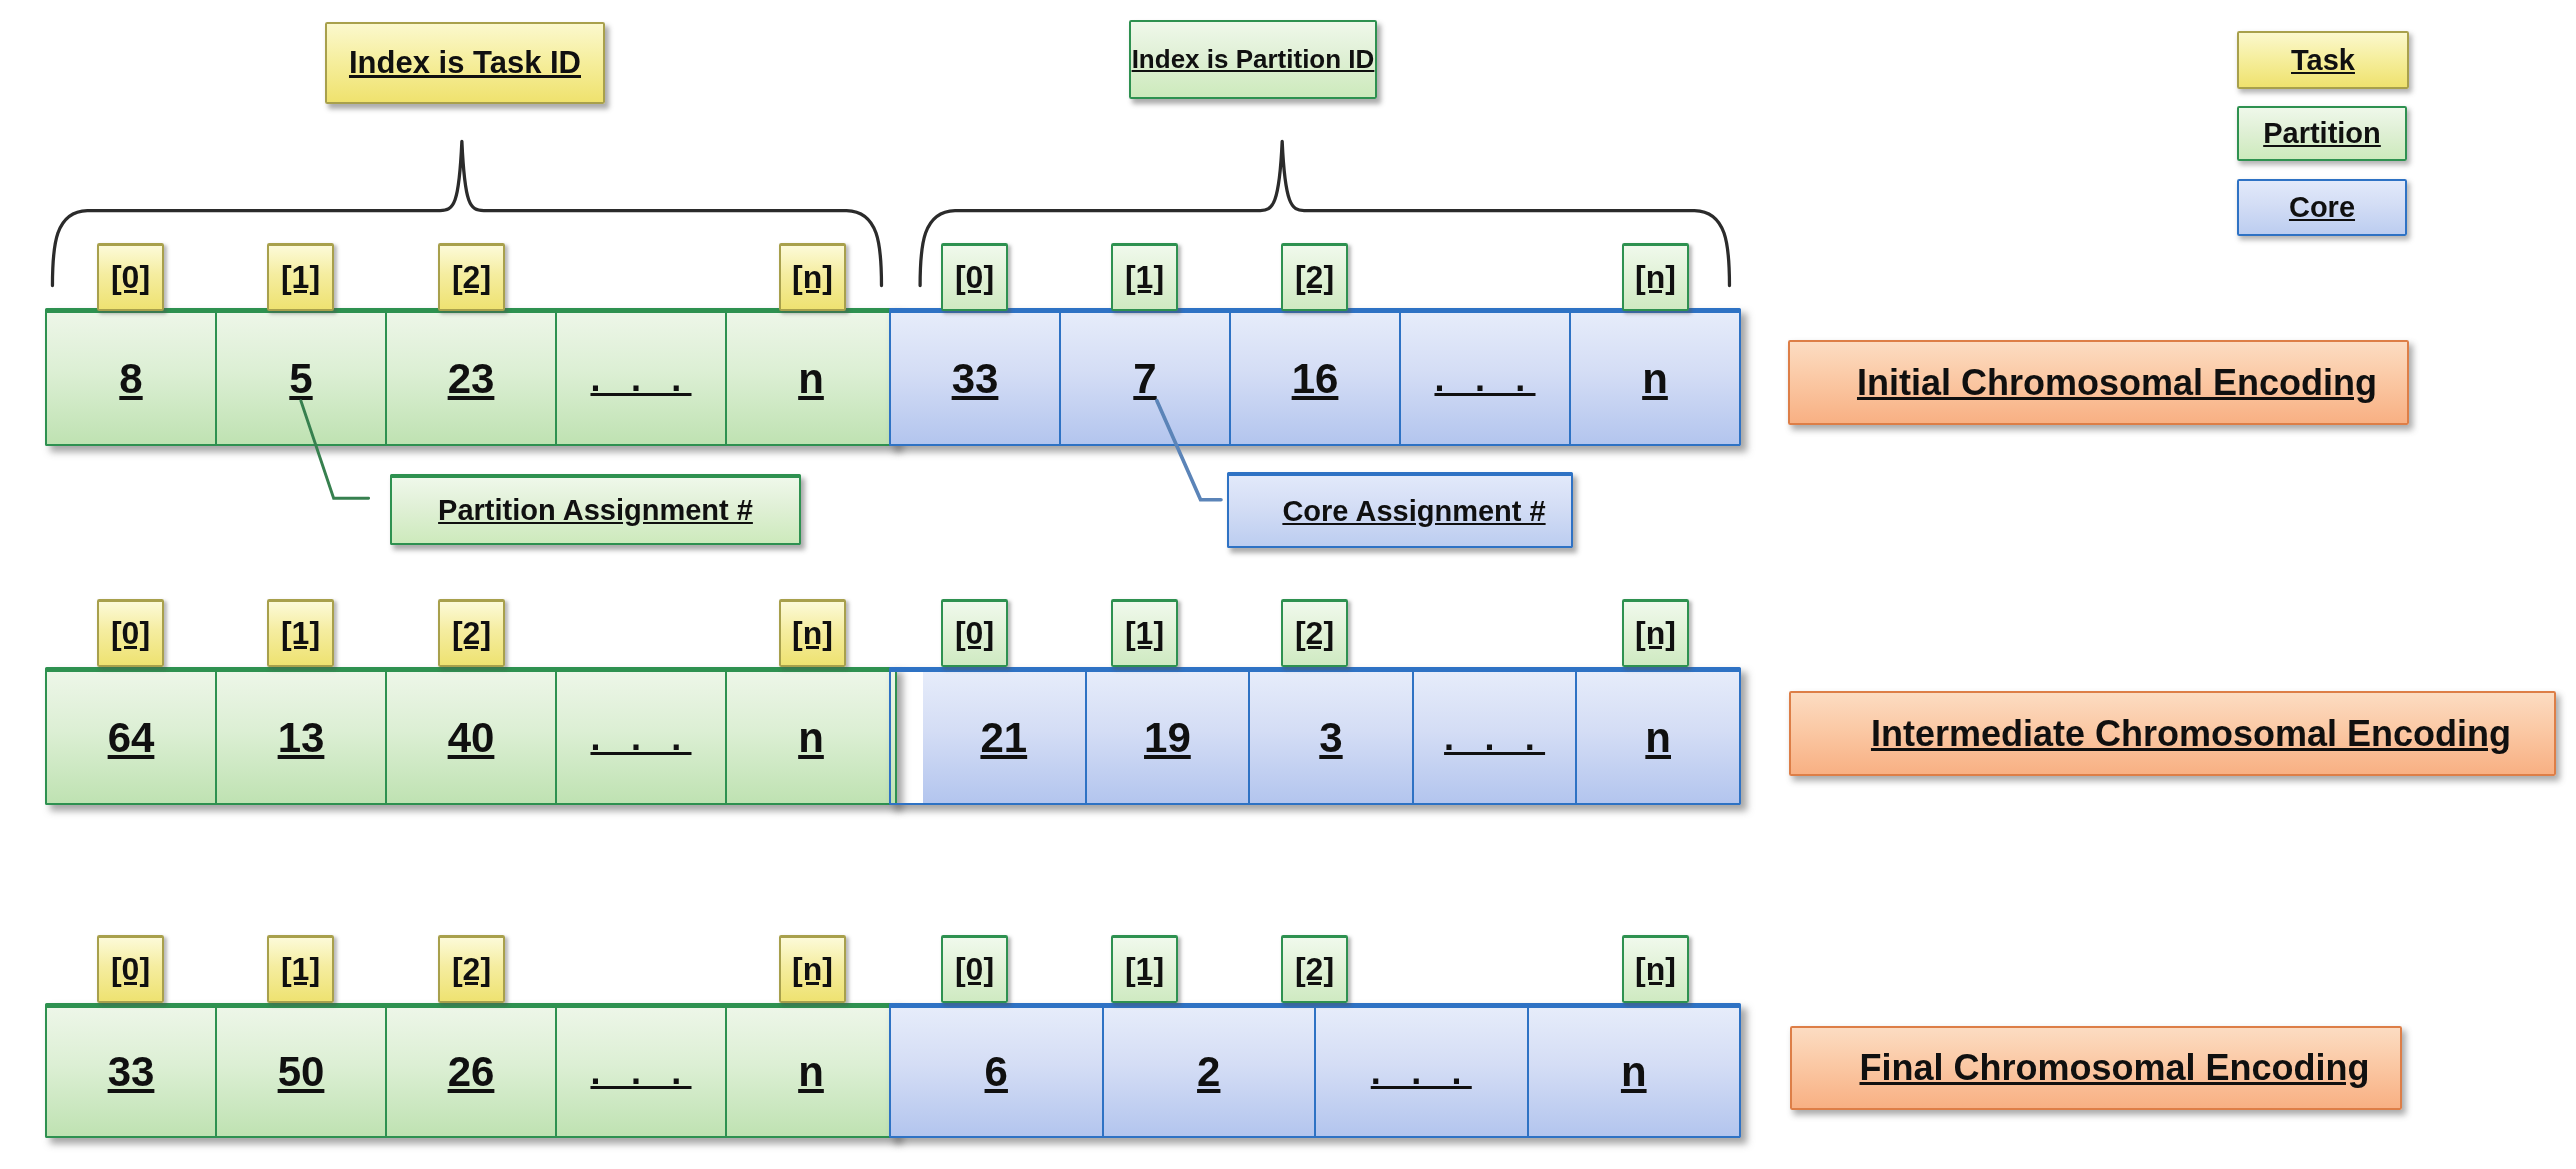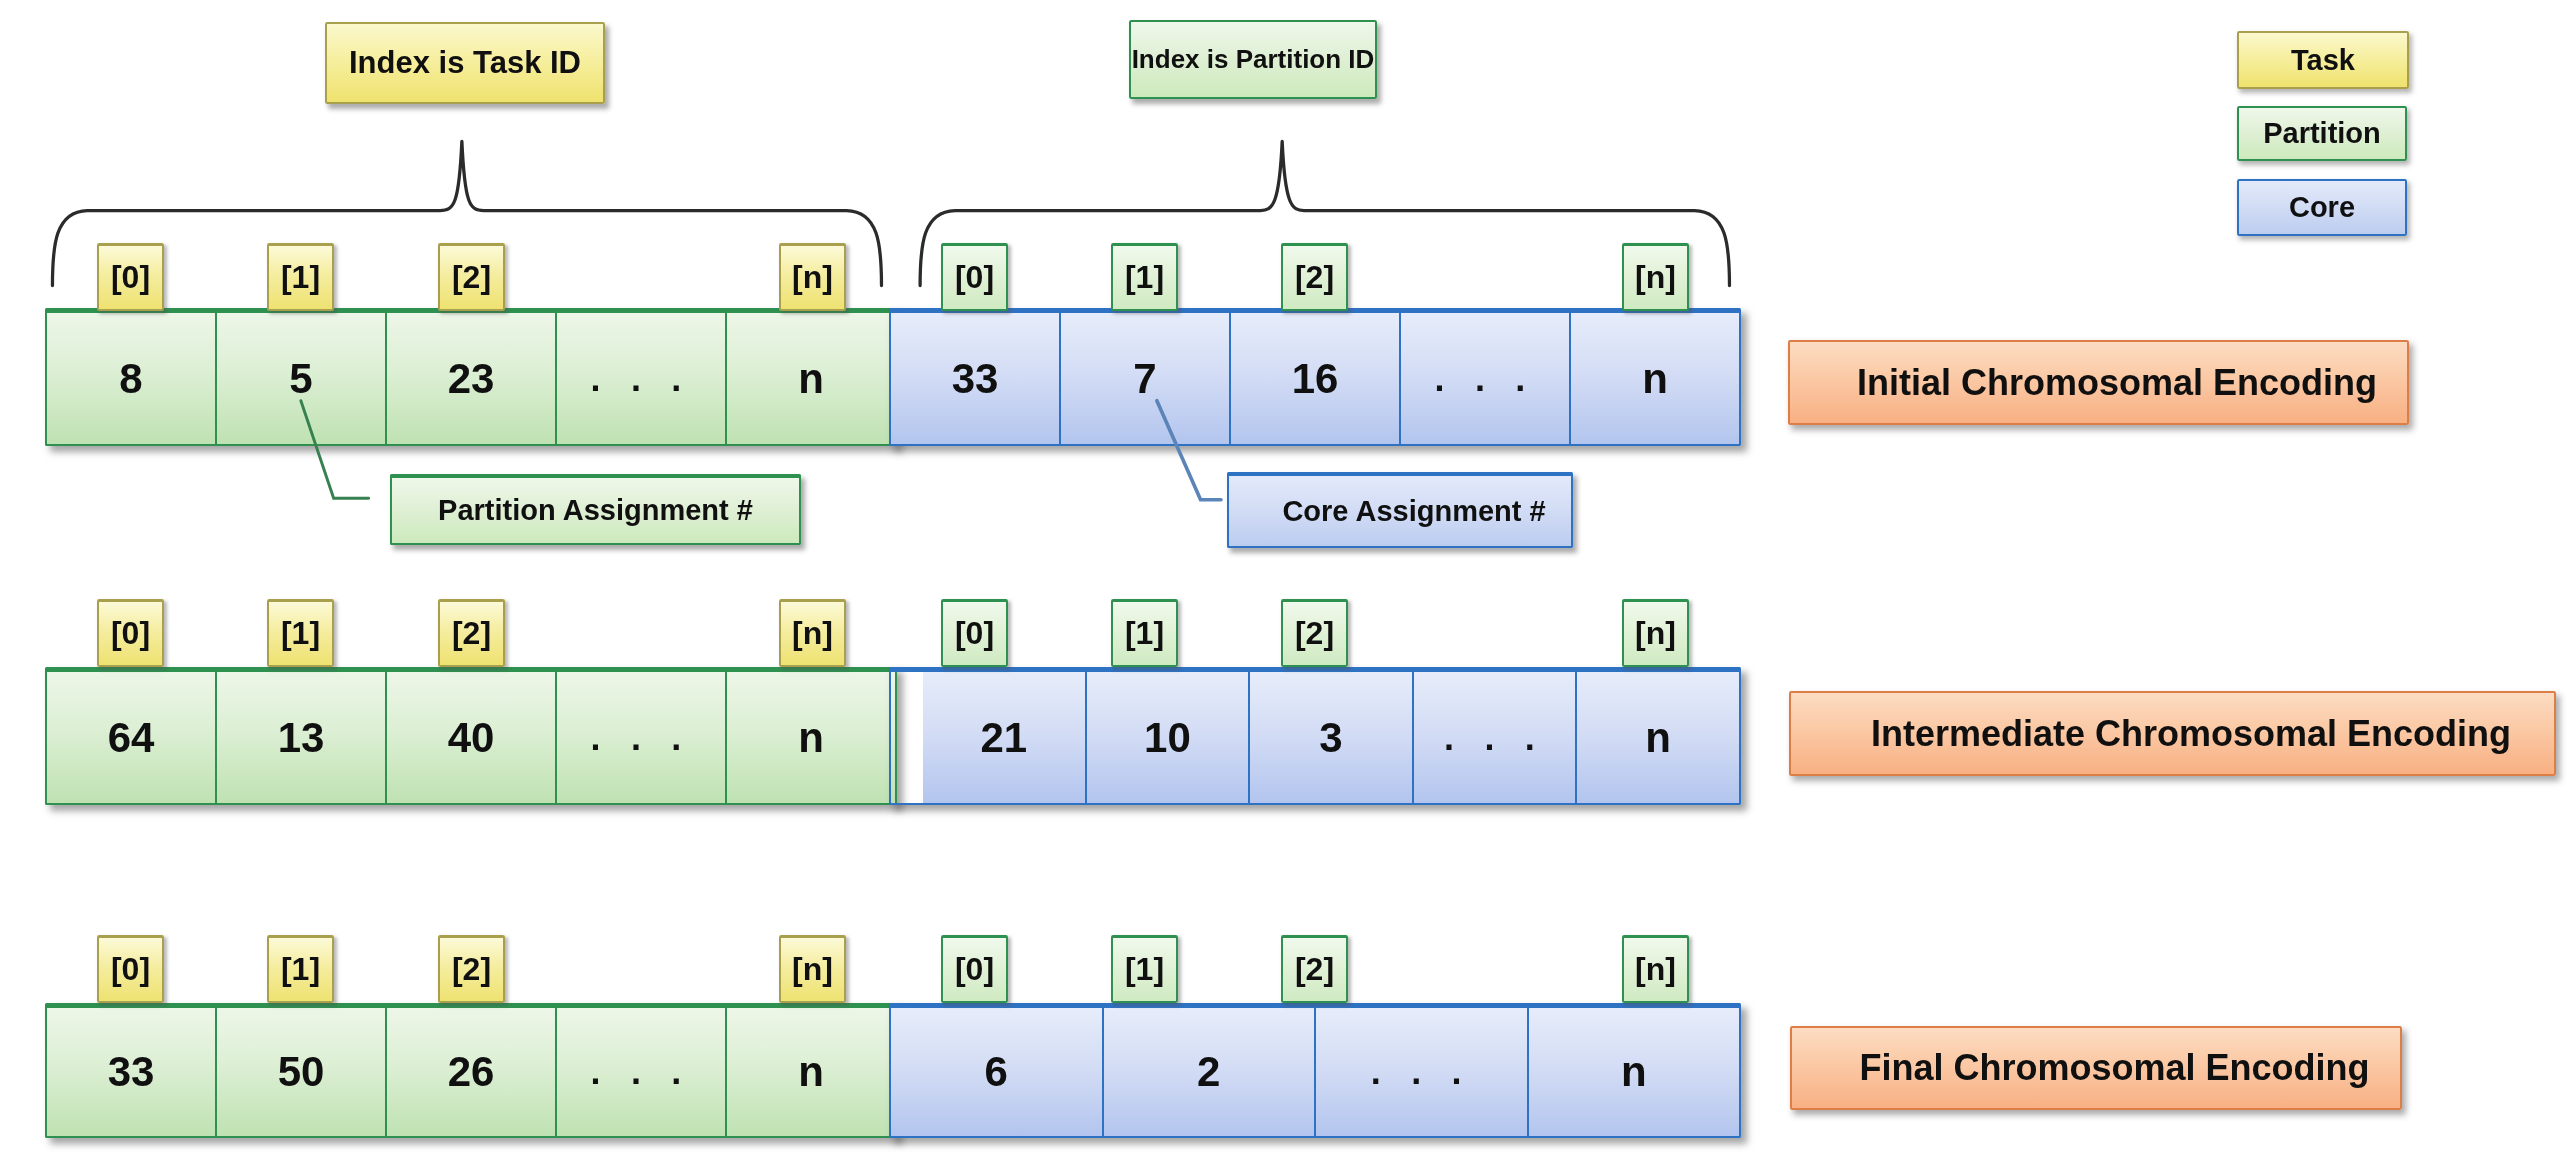--- a/index.html
+++ b/index.html
@@ -1,18 +1,18 @@
 <!DOCTYPE html>
 <html style="font-size:11.7px"><head>
 <meta charset="utf-8">
 <style>
   html,body{margin:0;padding:0;background:#ffffff;}
   body{width:2576px;height:1170px;position:relative;font-family:"Liberation Sans",sans-serif;color:#101010;}
   #canvas{position:absolute;left:0;top:0;width:2576px;height:1170px;overflow:hidden;}
-  .abs{position:absolute;box-sizing:border-box;}
+  .abs{position:absolute;box-sizing:border-box;text-decoration:underline;}
   .ctr{display:flex;align-items:center;justify-content:center;text-align:center;font-weight:bold;}
 
   
   .yellow-fill{background:linear-gradient(180deg,#fbf8cd 0%,#f6efa0 45%,#efe26e 100%);border:2.2px solid #a8a04c;}
   .green-fill{background:linear-gradient(180deg,#eff8ea 0%,#e0f0d6 45%,#cdeabc 100%);border:2.2px solid #2e9150;}
   .blue-fill{background:linear-gradient(180deg,#e2e9fa 0%,#d3ddf5 45%,#bccdf0 100%);border:2.2px solid #2e72c4;}
   .orange-fill{background:linear-gradient(180deg,#fcdcc2 0%,#fbcba8 40%,#f8b083 100%);border:2.2px solid #dd7e47;padding-left:37px;}
 
   .hdr-box{border-radius:2.2px;box-shadow:3.6px 4.4px 5.8px rgba(70,70,70,.45);font-size:31px;z-index:3;}
   .hdr-box.partition{font-size:26px;}
@@ -181,21 +181,21 @@
       </div>
     <div class="cell">
         <span>n</span>
       </div>
   </div>
   <div class="abs array blue" style="left:889px;top:667px;width:852px;height:138px;padding-left:32px;">
     <div class="cell">
         <span>21</span>
       </div>
     <div class="cell">
-        <span>10</span>
+        <span>19</span>
       </div>
     <div class="cell">
         <span>3</span>
       </div>
     <div class="cell">
         <span class="dots">. . .</span>
       </div>
     <div class="cell">
         <span>n</span>
       </div>

